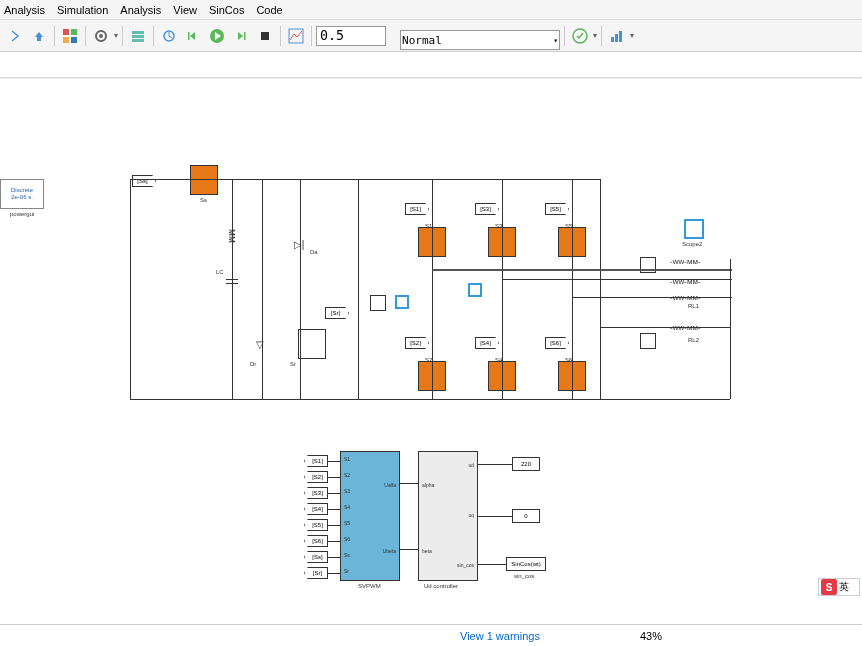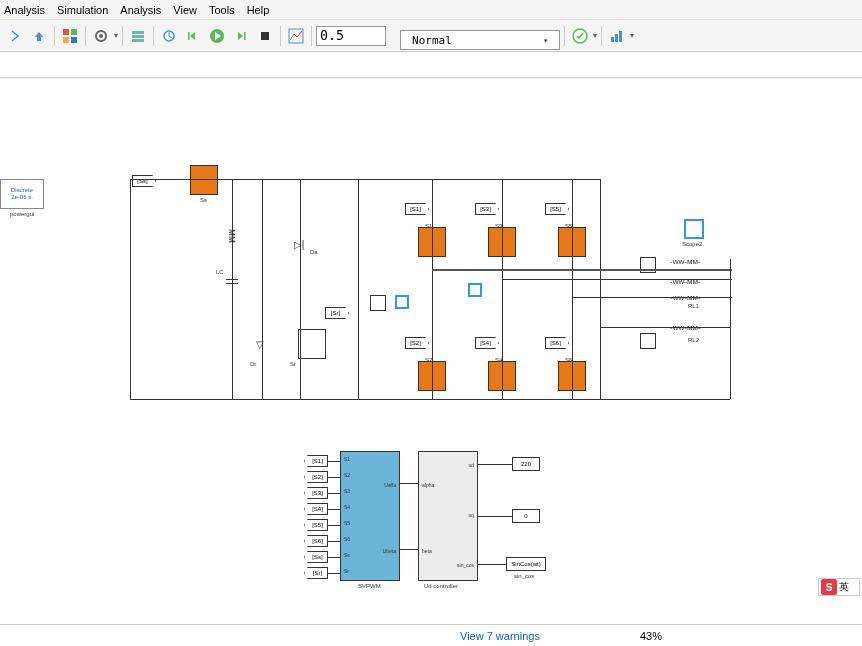--- a/index.html
+++ b/index.html
@@ -3,21 +3,21 @@
 <meta charset="utf-8">
 <style>
 * { box-sizing: border-box; margin: 0; padding: 0; }
 body { font-family: sans-serif; font-size: 11px; width: 862px; height: 646px; overflow: hidden; background: #fff; position: relative; }
 .menubar { height: 20px; display: flex; align-items: center; gap: 12px; padding: 0 4px; background: #f5f5f5; border-bottom: 1px solid #ddd; }
 .menubar span { cursor: pointer; }
 .toolbar { height: 32px; display: flex; align-items: center; gap: 2px; padding: 2px 4px; background: #f5f5f5; border-bottom: 1px solid #ccc; }
 .tbtn { width: 22px; height: 22px; display: flex; align-items: center; justify-content: center; border: 1px solid transparent; border-radius: 2px; cursor: pointer; }
 .sep { width: 1px; height: 20px; background: #ccc; margin: 0 2px; }
 .timefield { width: 70px; height: 20px; border: 1px solid #999; font-family: monospace; padding: 0 3px; }
-.modesel { width: 160px; height: 20px; border: 1px solid #999; font-family: monospace; padding: 0 11px; background: #fff; display: flex; align-items: center; justify-content: space-between; margin-top: 9px; }
+.modesel { width: 160px; height: 20px; border: 1px solid #999; font-family: monospace; padding: 0 1px; background: #fff; display: flex; align-items: center; justify-content: space-between; margin-top: 9px; }
 .canvas { position: relative; height: 546px; background: #fff; border-top: 1px solid #e8e8e8; overflow: hidden; }
 .secondbar { height: 26px; border-bottom: 1px solid #ddd; }
 .statusbar { height: 22px; border-top: 1px solid #ccc; display: flex; align-items: center; font-size: 11px; }
 .status-warn { position: absolute; left: 460px; color: #0066cc; }
 .status-zoom { position: absolute; right: 200px; }
 
 .blk { position: absolute; font-size: 7px; }
 .igbt { width: 28px; height: 30px; background: #e67817; border: 1px solid #333; }
 .scope { width: 20px; height: 20px; background: #fff; border: 2px solid #3399dd; }
 .gotofrom { width: 24px; height: 12px; background: #fff; border: 1px solid #333; display:flex; align-items:center; justify-content:center; font-size:6px; clip-path: polygon(0 0, 85% 0, 100% 50%, 85% 100%, 0 100%); padding-right:3px; }
@@ -36,22 +36,22 @@
 .ime .s { width:16px; height:16px; background:#e63946; color:#fff; display:flex; align-items:center; justify-content:center; font-weight:bold; border-radius:2px; margin:0 2px; }
 </style>
 </head>
 <body>
 
 <div class="menubar">
   <span>Analysis</span>
   <span>Simulation</span>
   <span>Analysis</span>
   <span>View</span>
-  <span>Tools</span>
-  <span>Help</span>
+  <span>SinCos</span>
+  <span>Code</span>
 </div>
 
 <div class="toolbar">
   <div class="tbtn">
       <svg width="12" height="12">
         <path d="M3 1 L9 6 L3 11" fill="none" stroke="#4a90d9" stroke-width="1.5"></path>
       </svg>
     </div>
   <div class="tbtn">
       <svg width="12" height="12">
@@ -285,20 +285,20 @@
   <div class="blk constblk" style="left:506px; top:478px; width:40px;">SinCos(wt)</div>
   <div class="blklbl" style="left:514px;top:494px">sin_cos</div>
 
   <div class="wire wireH" style="left:478px;top:385px;width:34px"></div>
   <div class="wire wireH" style="left:478px;top:437px;width:34px"></div>
   <div class="wire wireH" style="left:478px;top:485px;width:28px"></div>
 
 </div>
 
 <div class="statusbar" style="position:relative">
-  <span class="status-warn">View 7 warnings</span>
+  <span class="status-warn">View 1 warnings</span>
   <span class="status-zoom">43%</span>
 </div>
 
 <div class="ime">
   <div class="s">S</div>
   <span>英</span>
 </div>
 
 </body></html>

